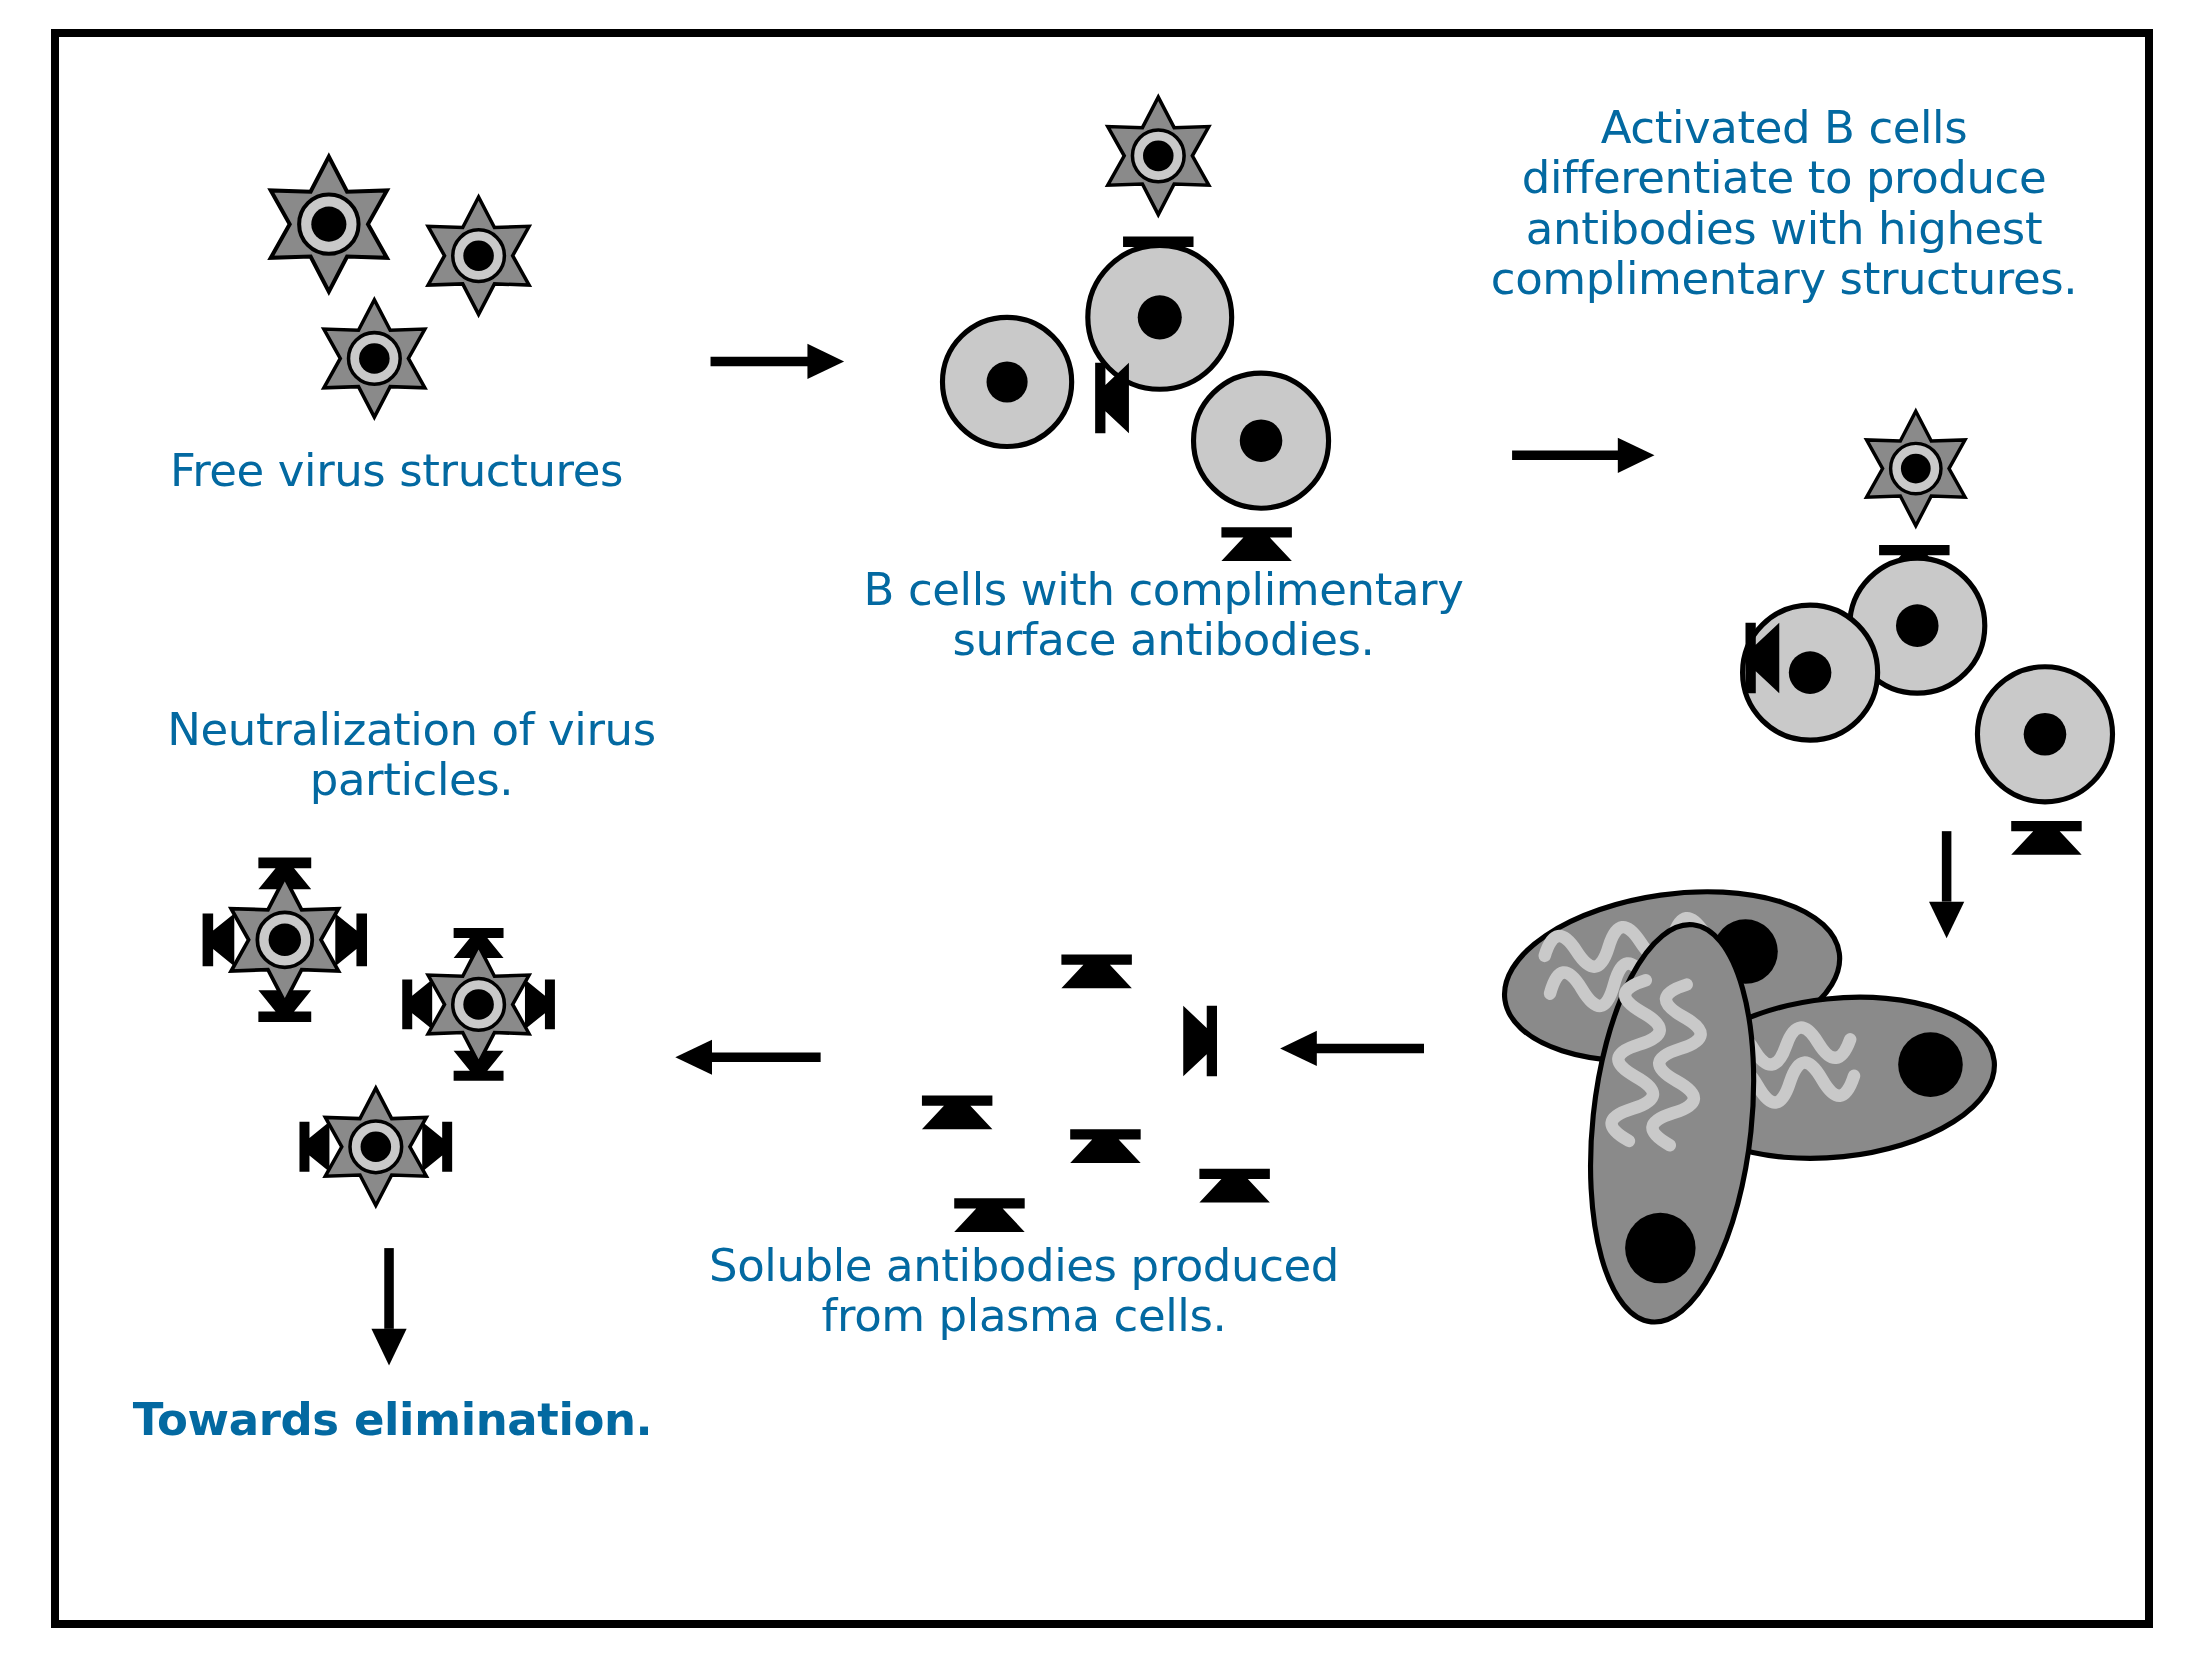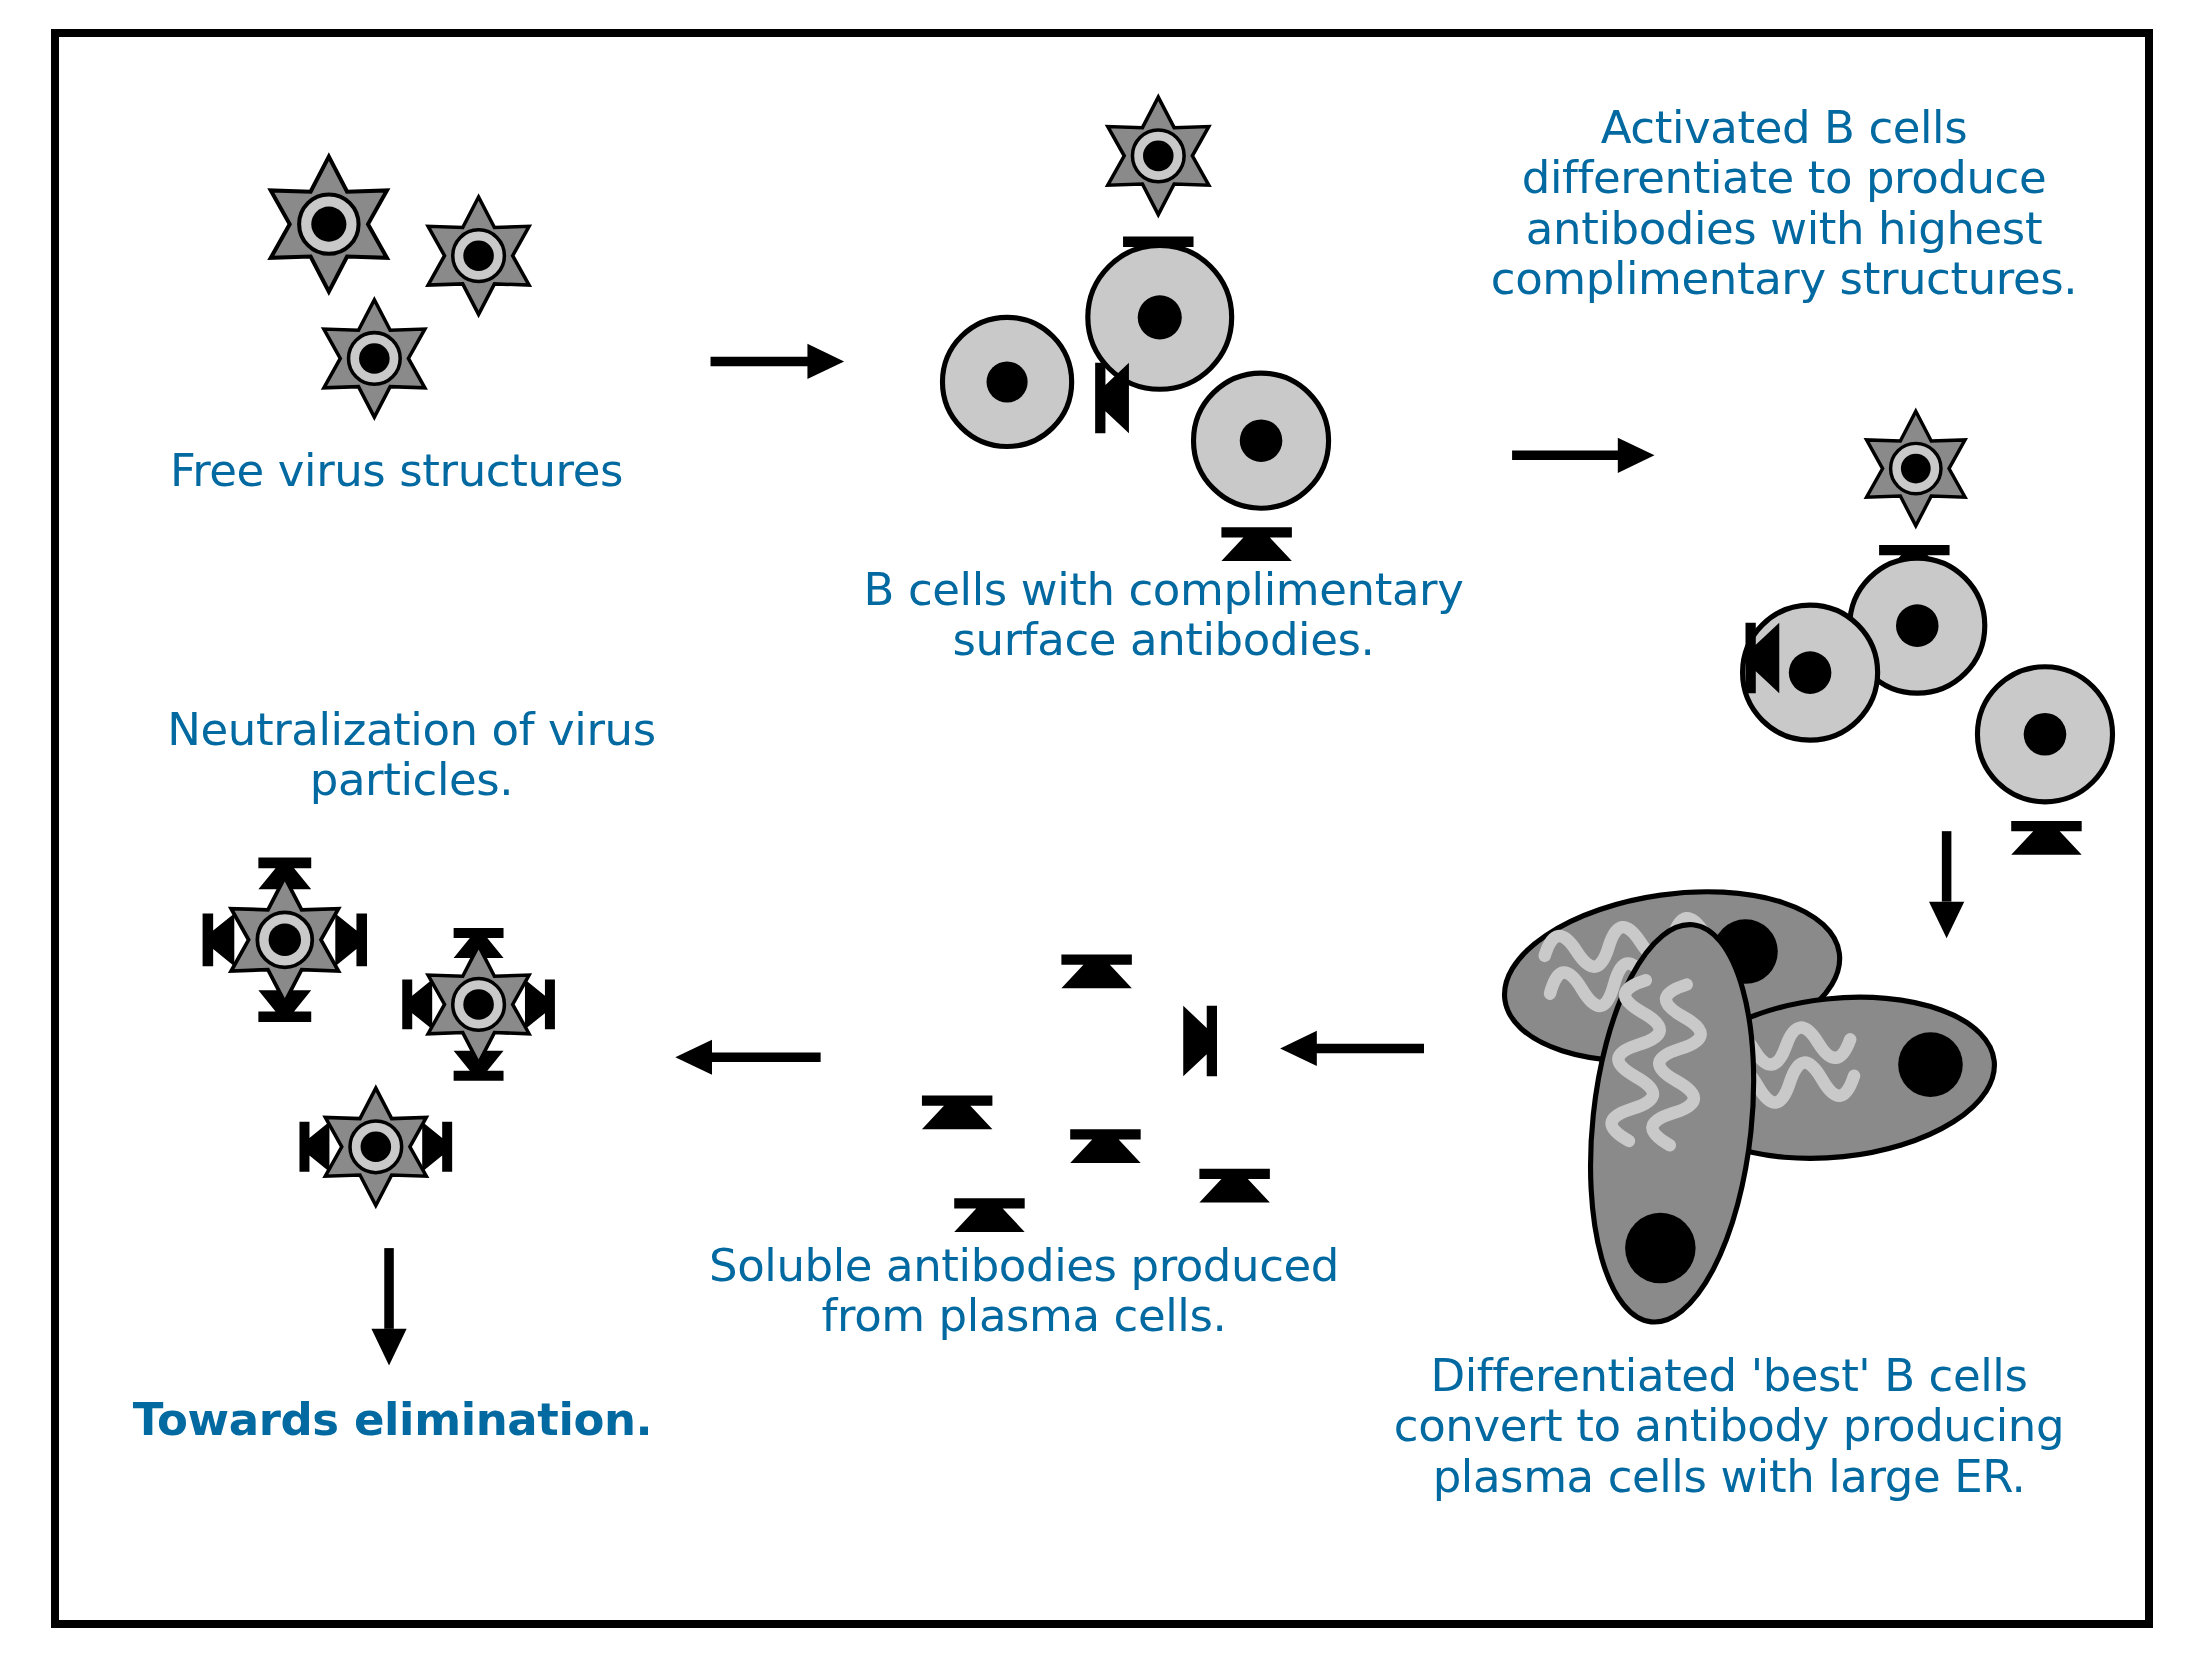--- a/index.html
+++ b/index.html
@@ -256,23 +256,20 @@
   <div class="label" style="left:88px; top:446px; width:617px;">Free virus structures</div>
 
   <div class="label" style="left:771px; top:565px; width:785px;">B cells with complimentary
 surface antibodies.</div>
 
   <div class="label" style="left:1417px; top:103px; width:734px;">Activated B cells
 differentiate to produce
 antibodies with highest
 complimentary structures.</div>
 
-  <div class="label" style="left:1314px; top:1351px; width:830px;">Differentiated 'best' B cells
-convert to antibody producing
-plasma cells with large ER.</div>
 
   <div class="label" style="left:609px; top:1241px; width:830px;text-align:center;">Soluble antibodies produced
 from plasma cells.</div>
 
   <div class="label" style="left:81px; top:705px; width:661px;">Neutralization of virus
 particles.</div>
 
   <div class="label" style="left:73px; top:1395px; width:639px;font-weight:bold;">Towards elimination.</div>
 </div>
 

